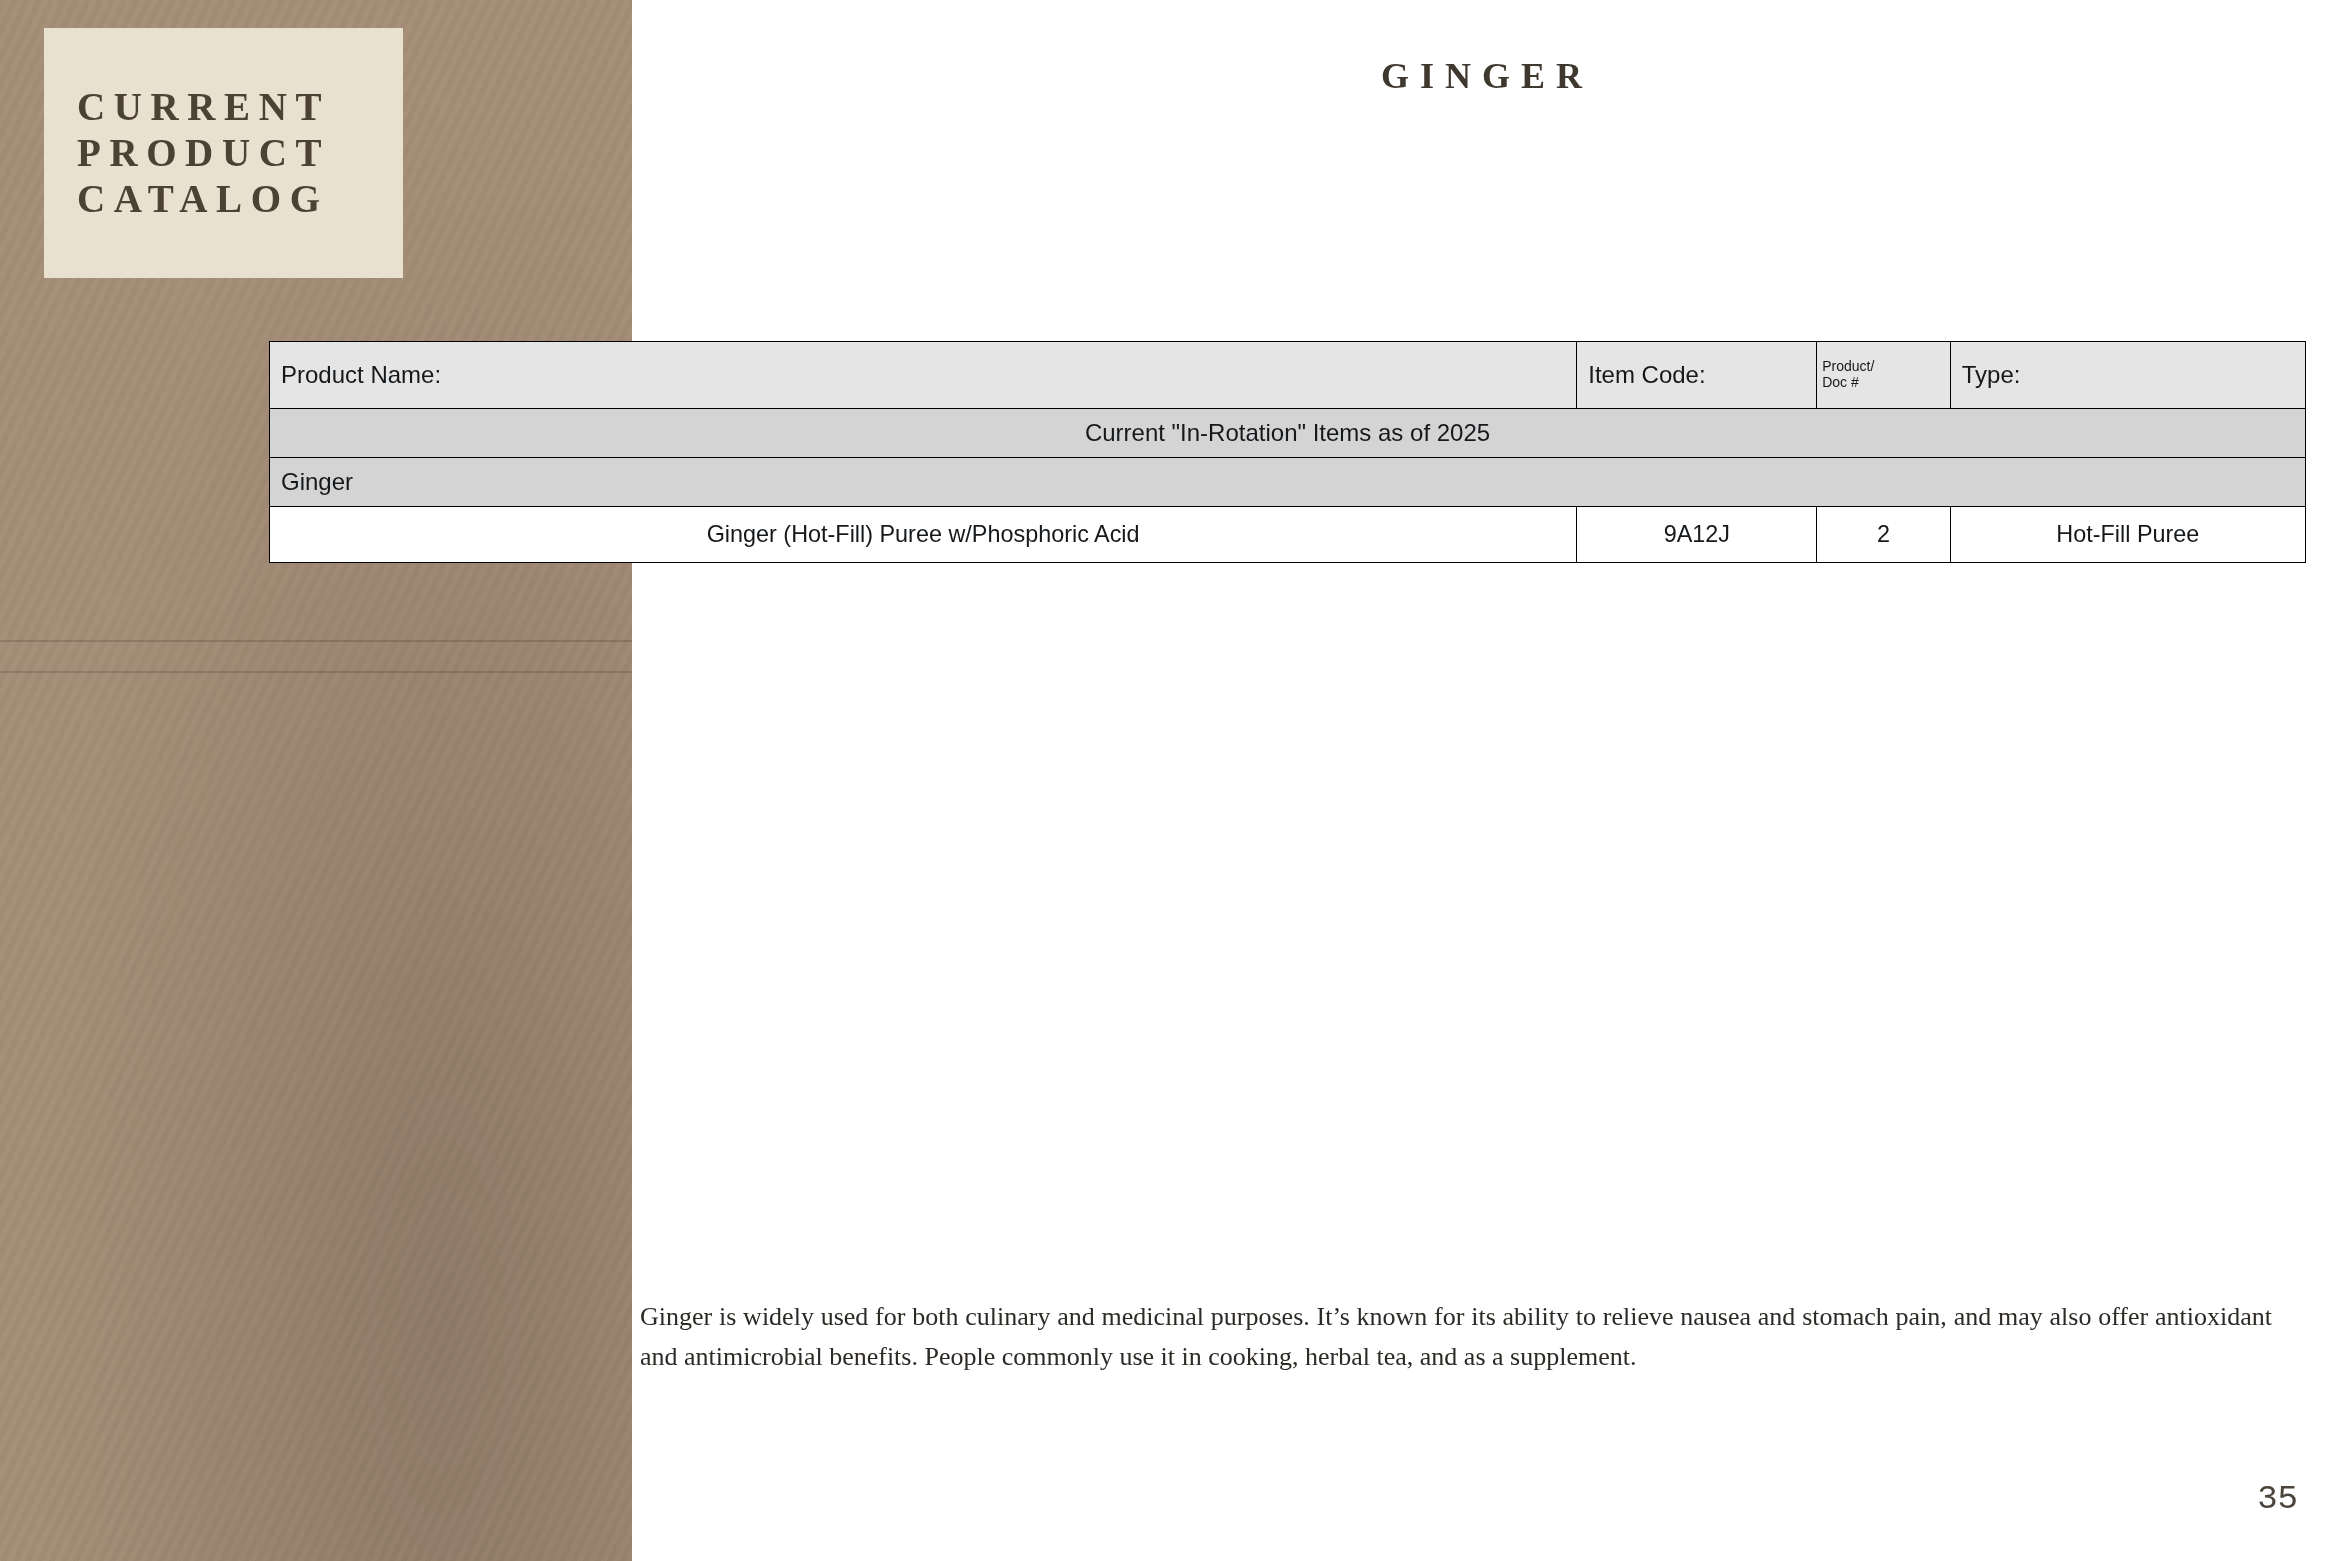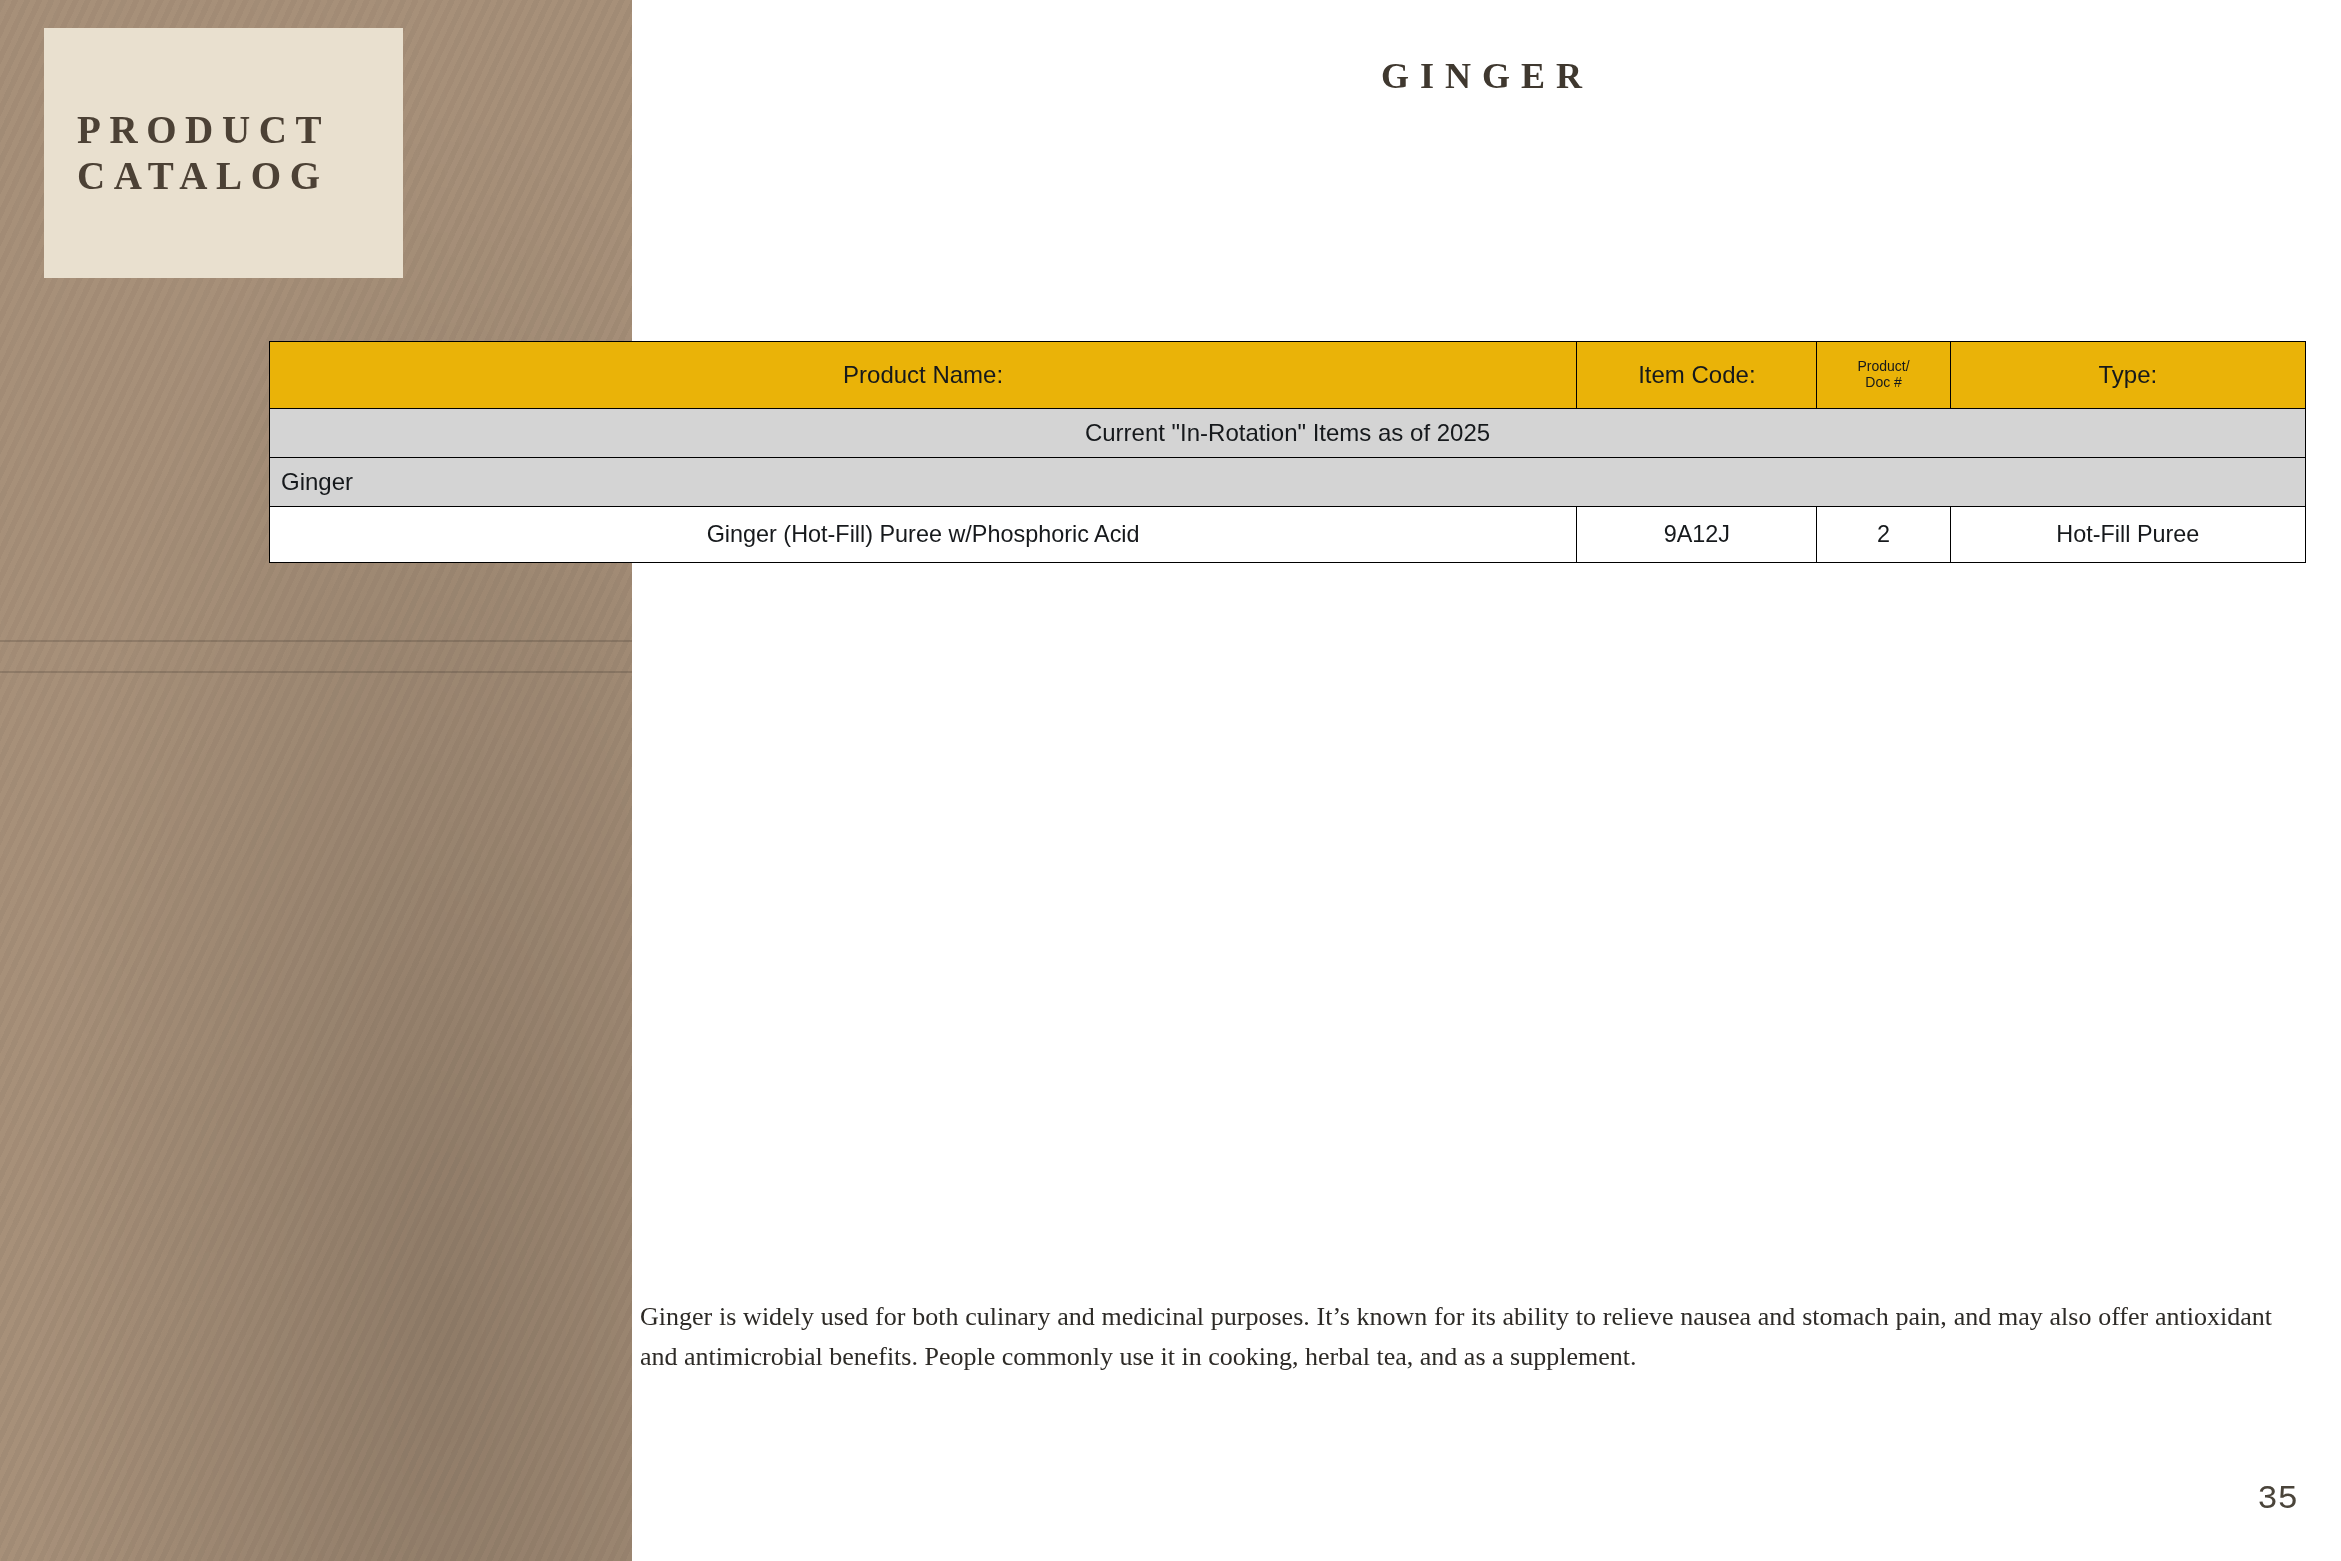--- a/index.html
+++ b/index.html
@@ -130,22 +130,22 @@
     font-size: 23.4px;
     color: #16191c;
   }
   table.catalog td, table.catalog th {
     border: 1.6px solid #000000;
     padding: 0 11px;
     vertical-align: middle;
     font-weight: normal;
   }
   .hdr td {
-    background: #eab308;
-    text-align: center;
+    background: #e5e5e5;
+    text-align: left;
     font-weight: bold;
     height: 66px;
     font-size: 24px;
   }
   .hdr td.docnum {
     font-size: 14px;
     line-height: 1.12;
     padding: 0 4.7px;
   }
   .band td {
@@ -203,20 +203,21 @@
 <body>
 
 <div class="photo-col">
   <div class="tex"></div>
   <div class="shade"></div>
   <div class="seam s1"></div>
   <div class="seam s2"></div>
 </div>
 
 <div class="title-card">
+  <div class="line">CURRENT</div>
   <div class="line">PRODUCT</div>
   <div class="line">CATALOG</div>
 </div>
 
 <div class="page-title">GINGER</div>
 
 <div class="table-wrap">
   <table class="catalog">
     <colgroup>
       <col class="c-name">

